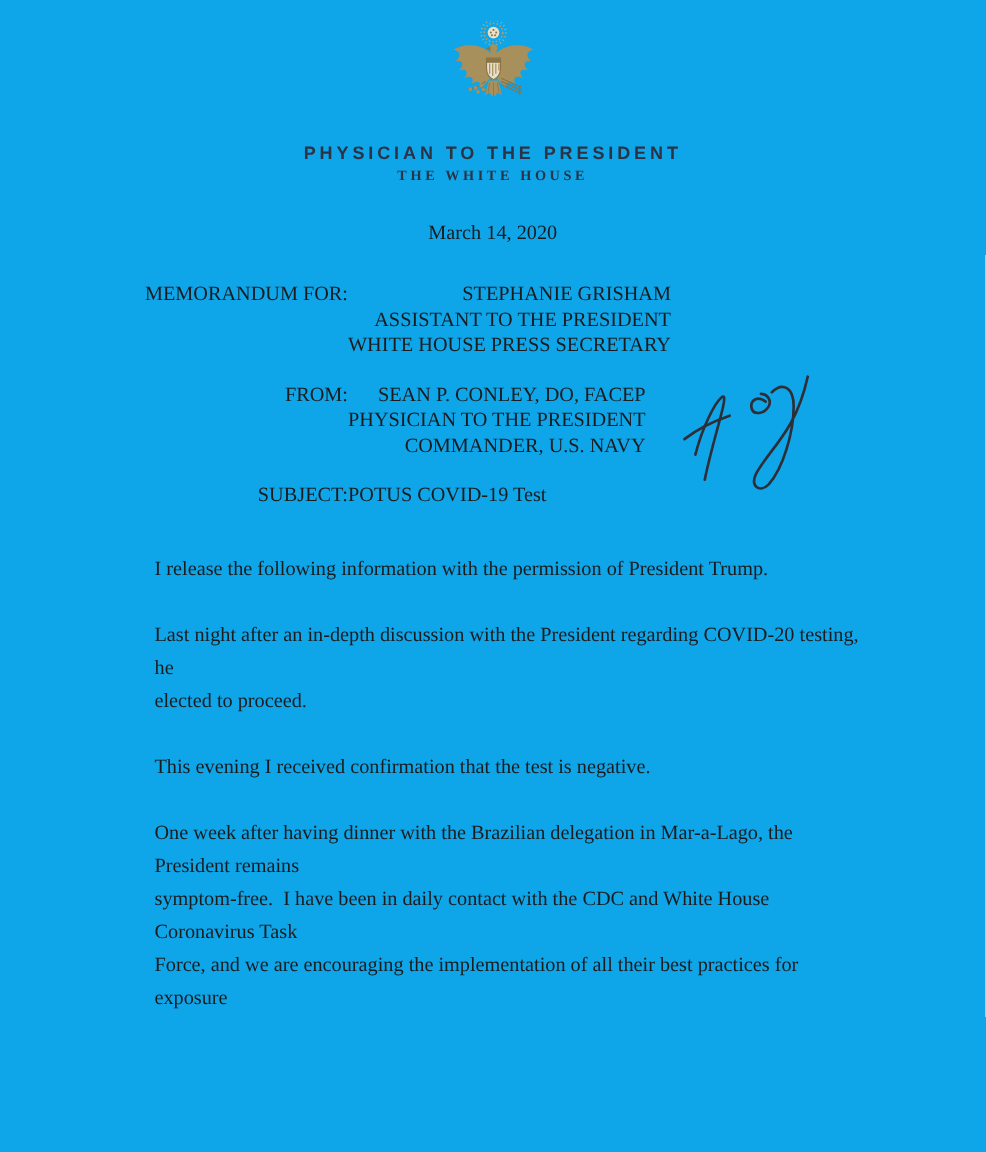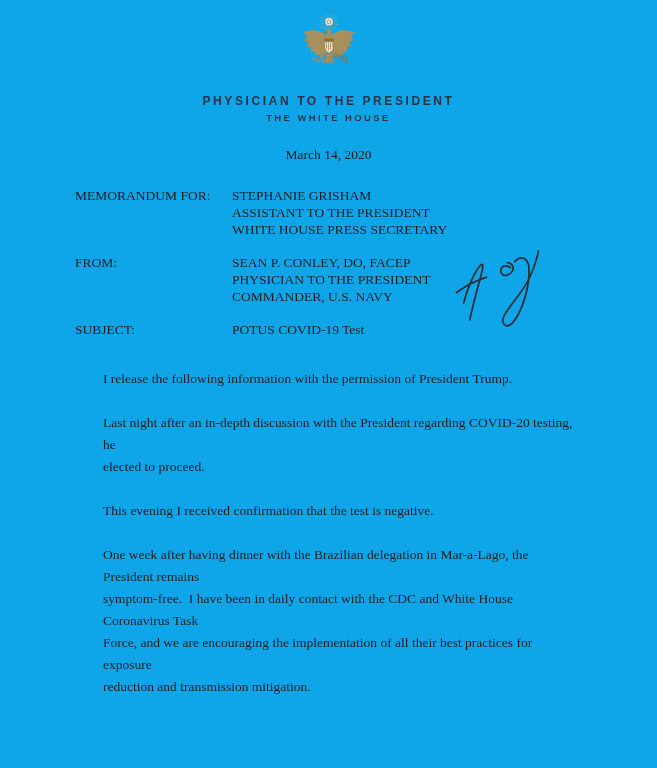--- a/index.html
+++ b/index.html
@@ -19,34 +19,34 @@
   .lh-line1 {
     margin-top: 12px;
     font-family: "Liberation Sans", sans-serif;
     font-size: 12px;
     font-weight: 600;
     letter-spacing: 2.6px;
     color: #2b3345;
   }
   .lh-line2 {
     margin-top: 4px;
-    font-family: Liberation Sans, sans-serif;
+    font-family: Liberation Serif, serif;
     font-size: 9.5px;
     font-weight: 600;
     letter-spacing: 2.4px;
     color: #2b3345;
   }
   
   .date-line {
     text-align: center;
     margin-top: 24px;
     font-size: 13.5px;
   }
   
-  .memo-block { margin: 24px 0 4px 75px; }
+  .memo-block { margin: 24px 0 4px 75px; text-align: right; }
   .memo-row { display: flex; margin-bottom: 16px; }
   .memo-label {
     flex: 0 0 157px;
     font-size: 13.5px;
     line-height: 17px;
   }
   .memo-values { font-size: 13.5px; line-height: 17px; }
   .memo-values div { white-space: pre-wrap; }
   
   .signature {
@@ -175,18 +175,17 @@
     </div>
 
     <div class="para">
       <div class="para-line">This evening I received confirmation that the test is negative.</div>
     </div>
 
     <div class="para">
       <div class="para-line">One week after having dinner with the Brazilian delegation in Mar-a-Lago, the President remains</div>
       <div class="para-line">symptom-free.  I have been in daily contact with the CDC and White House Coronavirus Task</div>
       <div class="para-line">Force, and we are encouraging the implementation of all their best practices for exposure</div>
-      <div class="para-line">reduction and transmission mitigation.</div>
     </div>
 
   </div>
 
 </div>
 
 </body></html>

